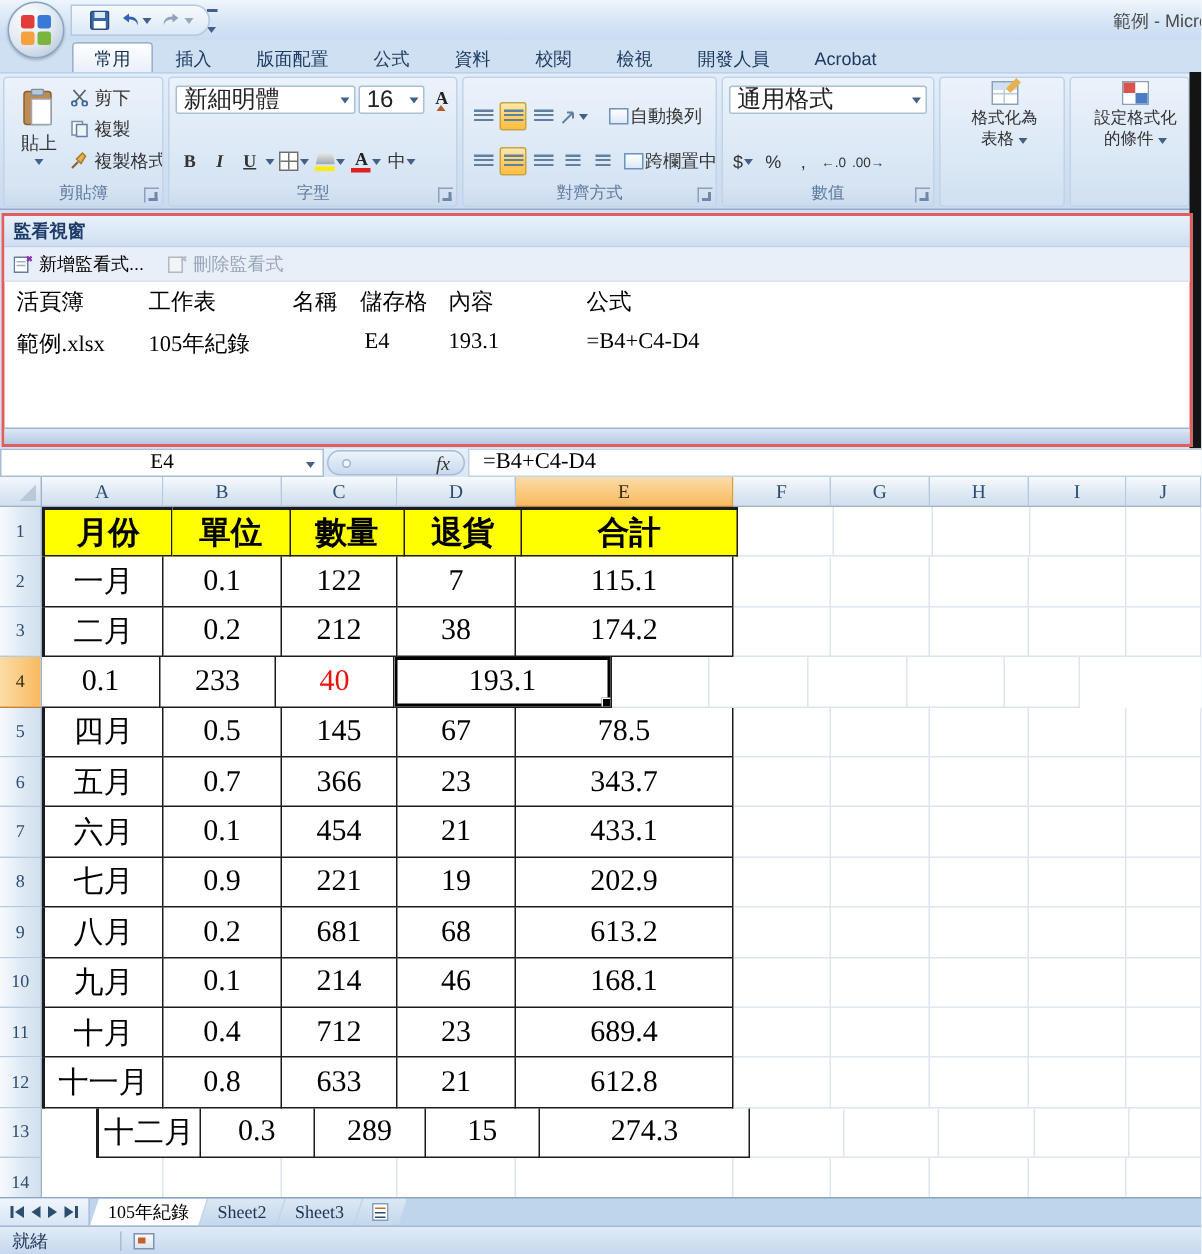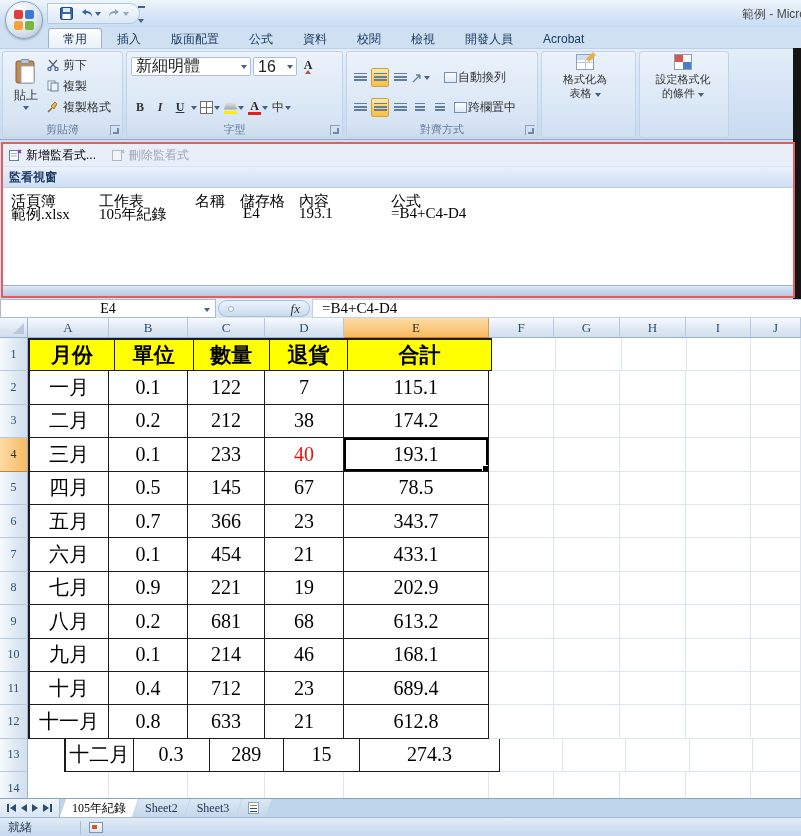--- a/index.html
+++ b/index.html
@@ -68,21 +68,21 @@
 .ftgrid:after{content:"";position:absolute;right:-3px;top:-3px;width:10px;height:10px;background:#e8b14d;clip-path:polygon(0 70%,70% 0,100% 30%,30% 100%)}
 #rightstrip{position:absolute;left:793px;top:48px;width:8px;height:252px;background:#141414}
 
 #watch{position:absolute;left:1px;top:142px;width:794px;height:156px;border:2px solid #e25d5d;background:#fff}
 #watch-title{height:21px;background:linear-gradient(#e9f1fb,#cedff2);border-bottom:1px solid #bacee5;font-size:12px;font-weight:bold;color:#1e3a66;line-height:20px;padding-left:6px}
 #watch-toolbar{height:23px;background:#e9eff8;border-bottom:1px solid #d9e2ee;display:flex;align-items:center;font-size:12px;gap:16px;padding-left:6px}
 .wt-item{display:flex;align-items:center;gap:4px}
 #watch-del{color:#9aa6b5}
 #watch-grid{position:relative;font-family:"Liberation Serif","DejaVu Serif",serif;font-size:15px;height:89px}
 #watch-grid span{position:absolute;white-space:nowrap}
-.wr1{top:4px}.wr2{top:17px}
+.wr1{top:4px}.wr2{top:32px}
 #watch-resize{position:absolute;bottom:0;left:0;right:0;height:11px;background:linear-gradient(#dce8f5,#b5cae2);border-top:1px solid #9fb6d1}
 
 #fbar{position:absolute;top:299px;left:0;width:801px;height:19px;background:linear-gradient(#e7effa,#d9e6f4);display:flex;align-items:stretch}
 #namebox{width:216px;background:#fff;border:1px solid #a9bcd5;font-family:"Liberation Serif","DejaVu Serif",serif;font-size:14px;display:flex;align-items:center;justify-content:center;position:relative}
 #namebox .dar{position:absolute;right:5px;top:8px}
 #fxpill{width:92px;margin:1px 2px;border-radius:9px;background:linear-gradient(#ecf3fb,#c9daee);border:1px solid #a9bcd5;display:flex;align-items:center;justify-content:space-between;padding:0 9px}
 #fxpill .dot{width:6px;height:6px;border-radius:50%;background:#f2f7fc;border:1px solid #9db3cc}
 #fx-label{font-style:italic;font-family:"Liberation Serif","DejaVu Serif",serif;font-size:13px;color:#333}
 #fval{flex:1;background:#fff;border:1px solid #c2d3e6;border-right:0;font-family:"Liberation Serif","DejaVu Serif",serif;font-size:15px;padding-left:9px;display:flex;align-items:center}
 
@@ -302,20 +302,40 @@
           </div>
         <div class="sbtn" style="margin-left:2px">
             <span class="boxicon"></span>
             <span class="rbtn-txt">跨欄置中</span>
           </div>
       </div>
       <div class="glabel">對齊方式</div>
       <span class="launcher"></span>
     </div>
 
+    <div class="rgroup" id="g-num">
+      <div class="frow" style="top:5px;right:4px;left:4px">
+        <div class="combo" style="flex:1">
+            <span>通用格式</span>
+            <span class="dar"></span>
+          </div>
+      </div>
+      <div class="frow" style="top:46px">
+        <div class="sbtn">
+            <span>$</span>
+            <span class="dar"></span>
+          </div>
+        <div class="sbtn">%</div>
+        <div class="sbtn">,</div>
+        <div class="sbtn tinytxt">←.0</div>
+        <div class="sbtn tinytxt">.00→</div>
+      </div>
+      <div class="glabel">數值</div>
+      <span class="launcher"></span>
+    </div>
 
     <div class="rgroup" style="width:95px">
       <div class="vbtn" style="left:0">
         <span class="ftgrid"></span>
         <span>格式化為</span>
         <span><span>表格</span> <span class="dar"></span></span>
       </div>
     </div>
     <div class="rgroup" id="g-styles">
       <div class="vbtn" style="left:0">
@@ -326,39 +346,39 @@
             <i></i>
           </span>
         <span>設定格式化</span>
         <span><span>的條件</span> <span class="dar"></span></span>
       </div>
     </div>
   </div>
   <div id="rightstrip"></div>
 
   <div id="watch">
+    <div id="watch-title">監看視窗</div>
     <div id="watch-toolbar">
       <span class="wt-item">
         <svg width="13" height="12" viewBox="0 0 13 12">
             <rect x="0.5" y="1.5" width="9" height="10" fill="#fff" stroke="#5f7fa6"></rect>
             <path d="M9 1 L12 4 M12 1 L9 4" stroke="#8e2fae" stroke-width="1.6"></path>
             <rect x="2" y="4" width="6" height="1" fill="#9fb0c2"></rect>
             <rect x="2" y="6.5" width="6" height="1" fill="#9fb0c2"></rect>
           </svg>
         <span>新增監看式...</span>
       </span>
       <span class="wt-item" id="watch-del">
         <svg width="13" height="12" viewBox="0 0 13 12">
             <rect x="0.5" y="1.5" width="9" height="10" fill="#f2f4f6" stroke="#aeb9c4"></rect>
             <path d="M9 1 L12 4 M12 1 L9 4" stroke="#b4bcc6" stroke-width="1.6"></path>
           </svg>
         <span>刪除監看式</span>
       </span>
     </div>
-    <div id="watch-title">監看視窗</div>
     <div id="watch-grid">
       <span class="wr1" style="left:8px">活頁簿</span>
       <span class="wr1" style="left:96px">工作表</span>
       <span class="wr1" style="left:192px">名稱</span>
       <span class="wr1" style="left:237px">儲存格</span>
       <span class="wr1" style="left:296px">內容</span>
       <span class="wr1" style="left:388px">公式</span>
       <span class="wr2" style="left:8px">範例.xlsx</span>
       <span class="wr2" style="left:96px">105年紀錄</span>
       <span class="wr2" style="left:192px"></span>
@@ -430,21 +450,20 @@
           <div class="cell tbl" style="width: 79px;">38</div>
           <div class="cell tbl" style="width: 145px;">174.2</div>
           <div class="cell" style="width: 65px;"></div>
           <div class="cell" style="width: 66px;"></div>
           <div class="cell" style="width: 66px;"></div>
           <div class="cell" style="width: 65px;"></div>
           <div class="cell" style="width: 50px;"></div>
         </div>
         <div class="grid-row">
           <div class="row-header sel">4</div>
-          <div class="cell tbl firstcol" style="width: 81px;">三月</div>
           <div class="cell tbl" style="width: 79px;">0.1</div>
           <div class="cell tbl" style="width: 77px;">233</div>
           <div class="cell tbl red" style="width: 79px;">40</div>
           <div class="cell tbl selected" style="width: 145px;">193.1</div>
           <div class="cell" style="width: 65px;"></div>
           <div class="cell" style="width: 66px;"></div>
           <div class="cell" style="width: 66px;"></div>
           <div class="cell" style="width: 65px;"></div>
           <div class="cell" style="width: 50px;"></div>
         </div>

